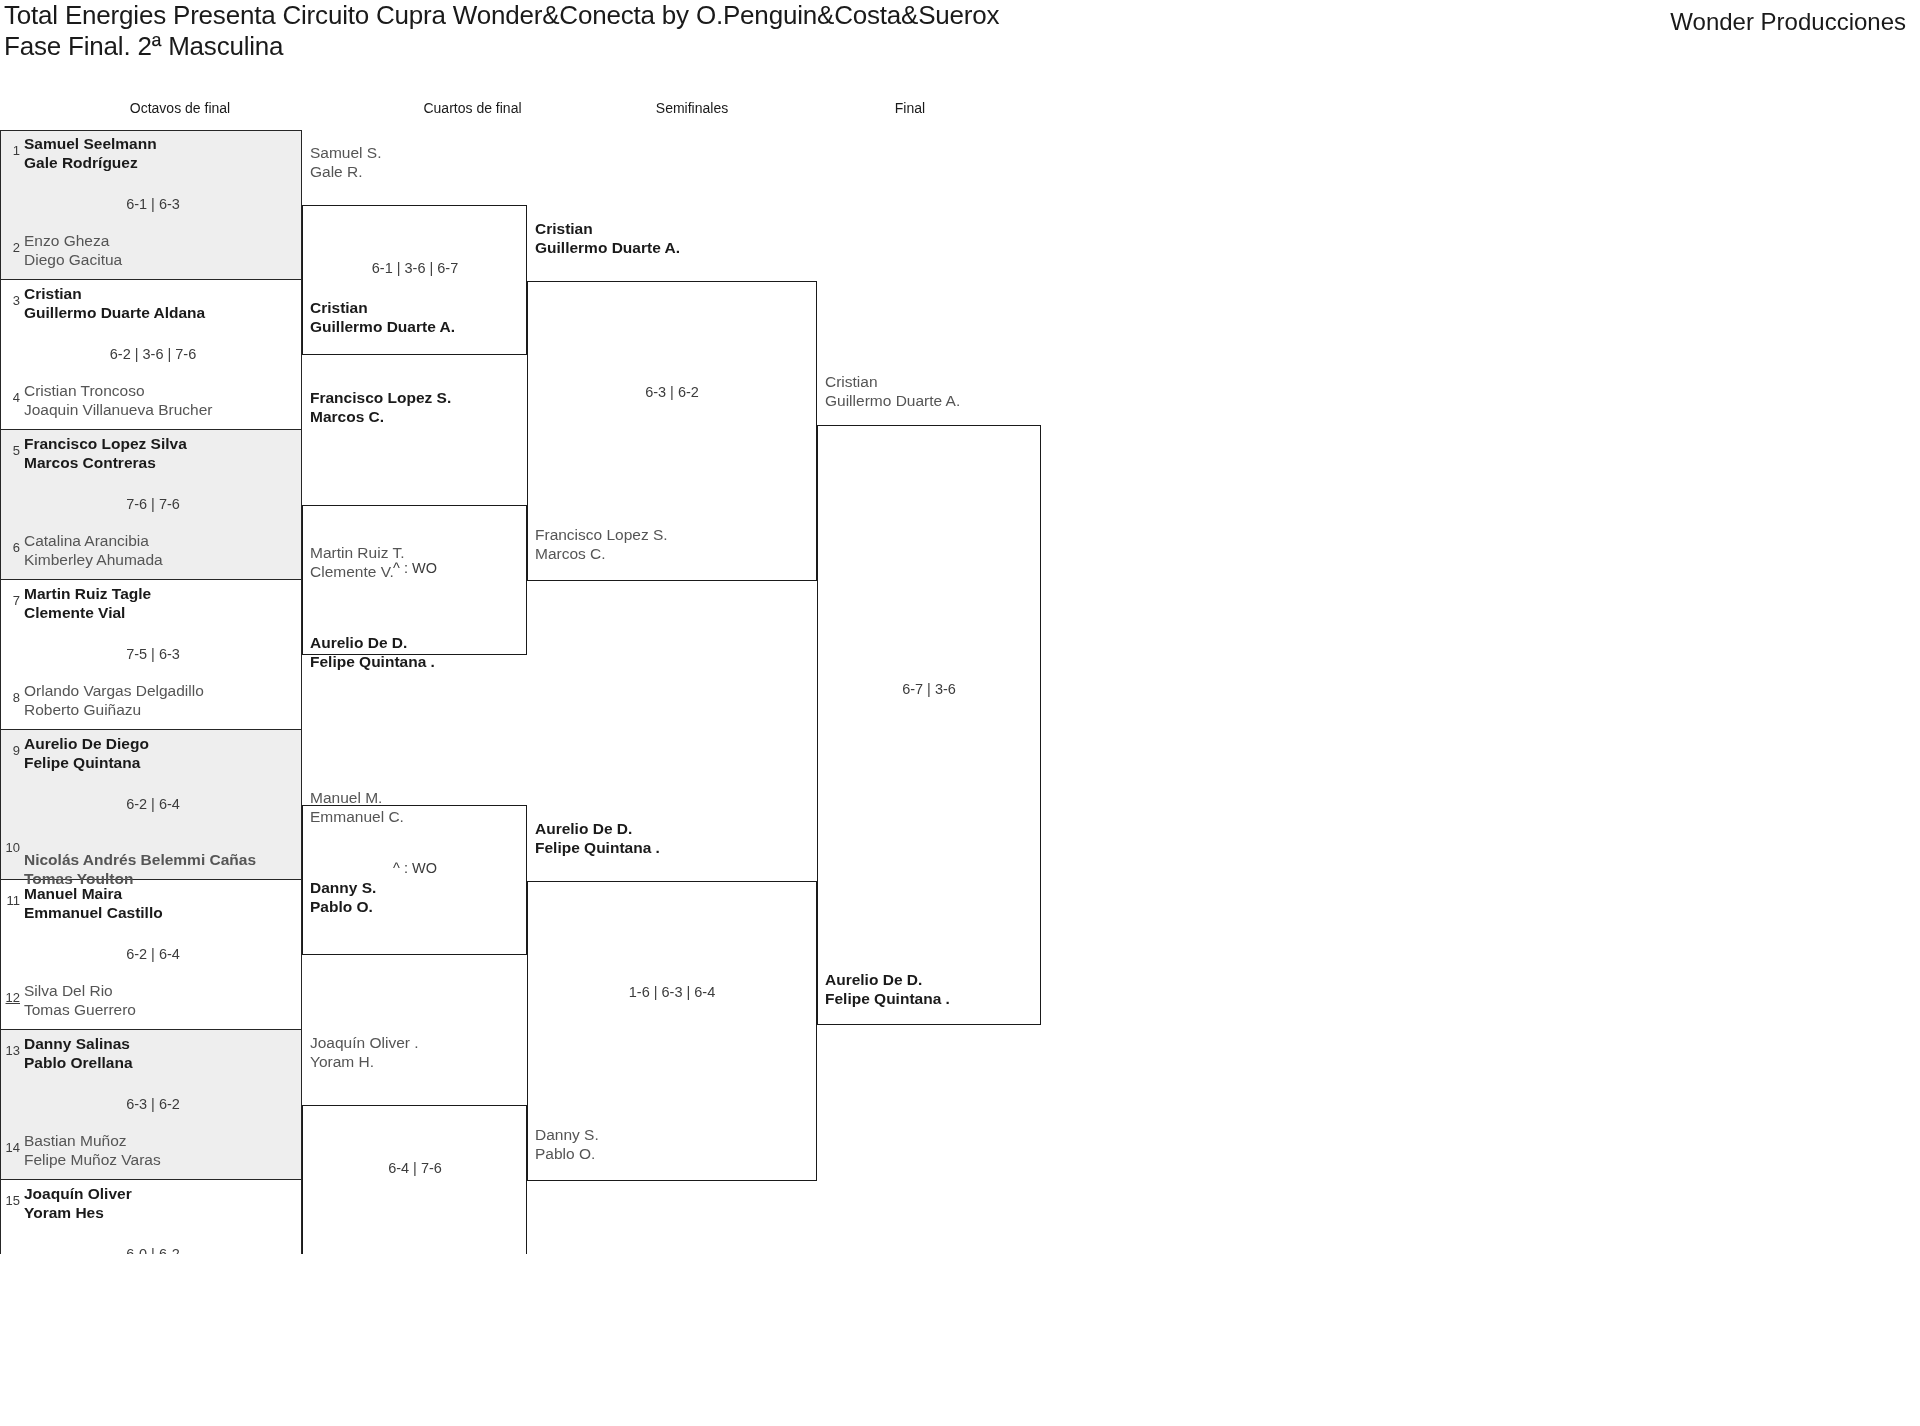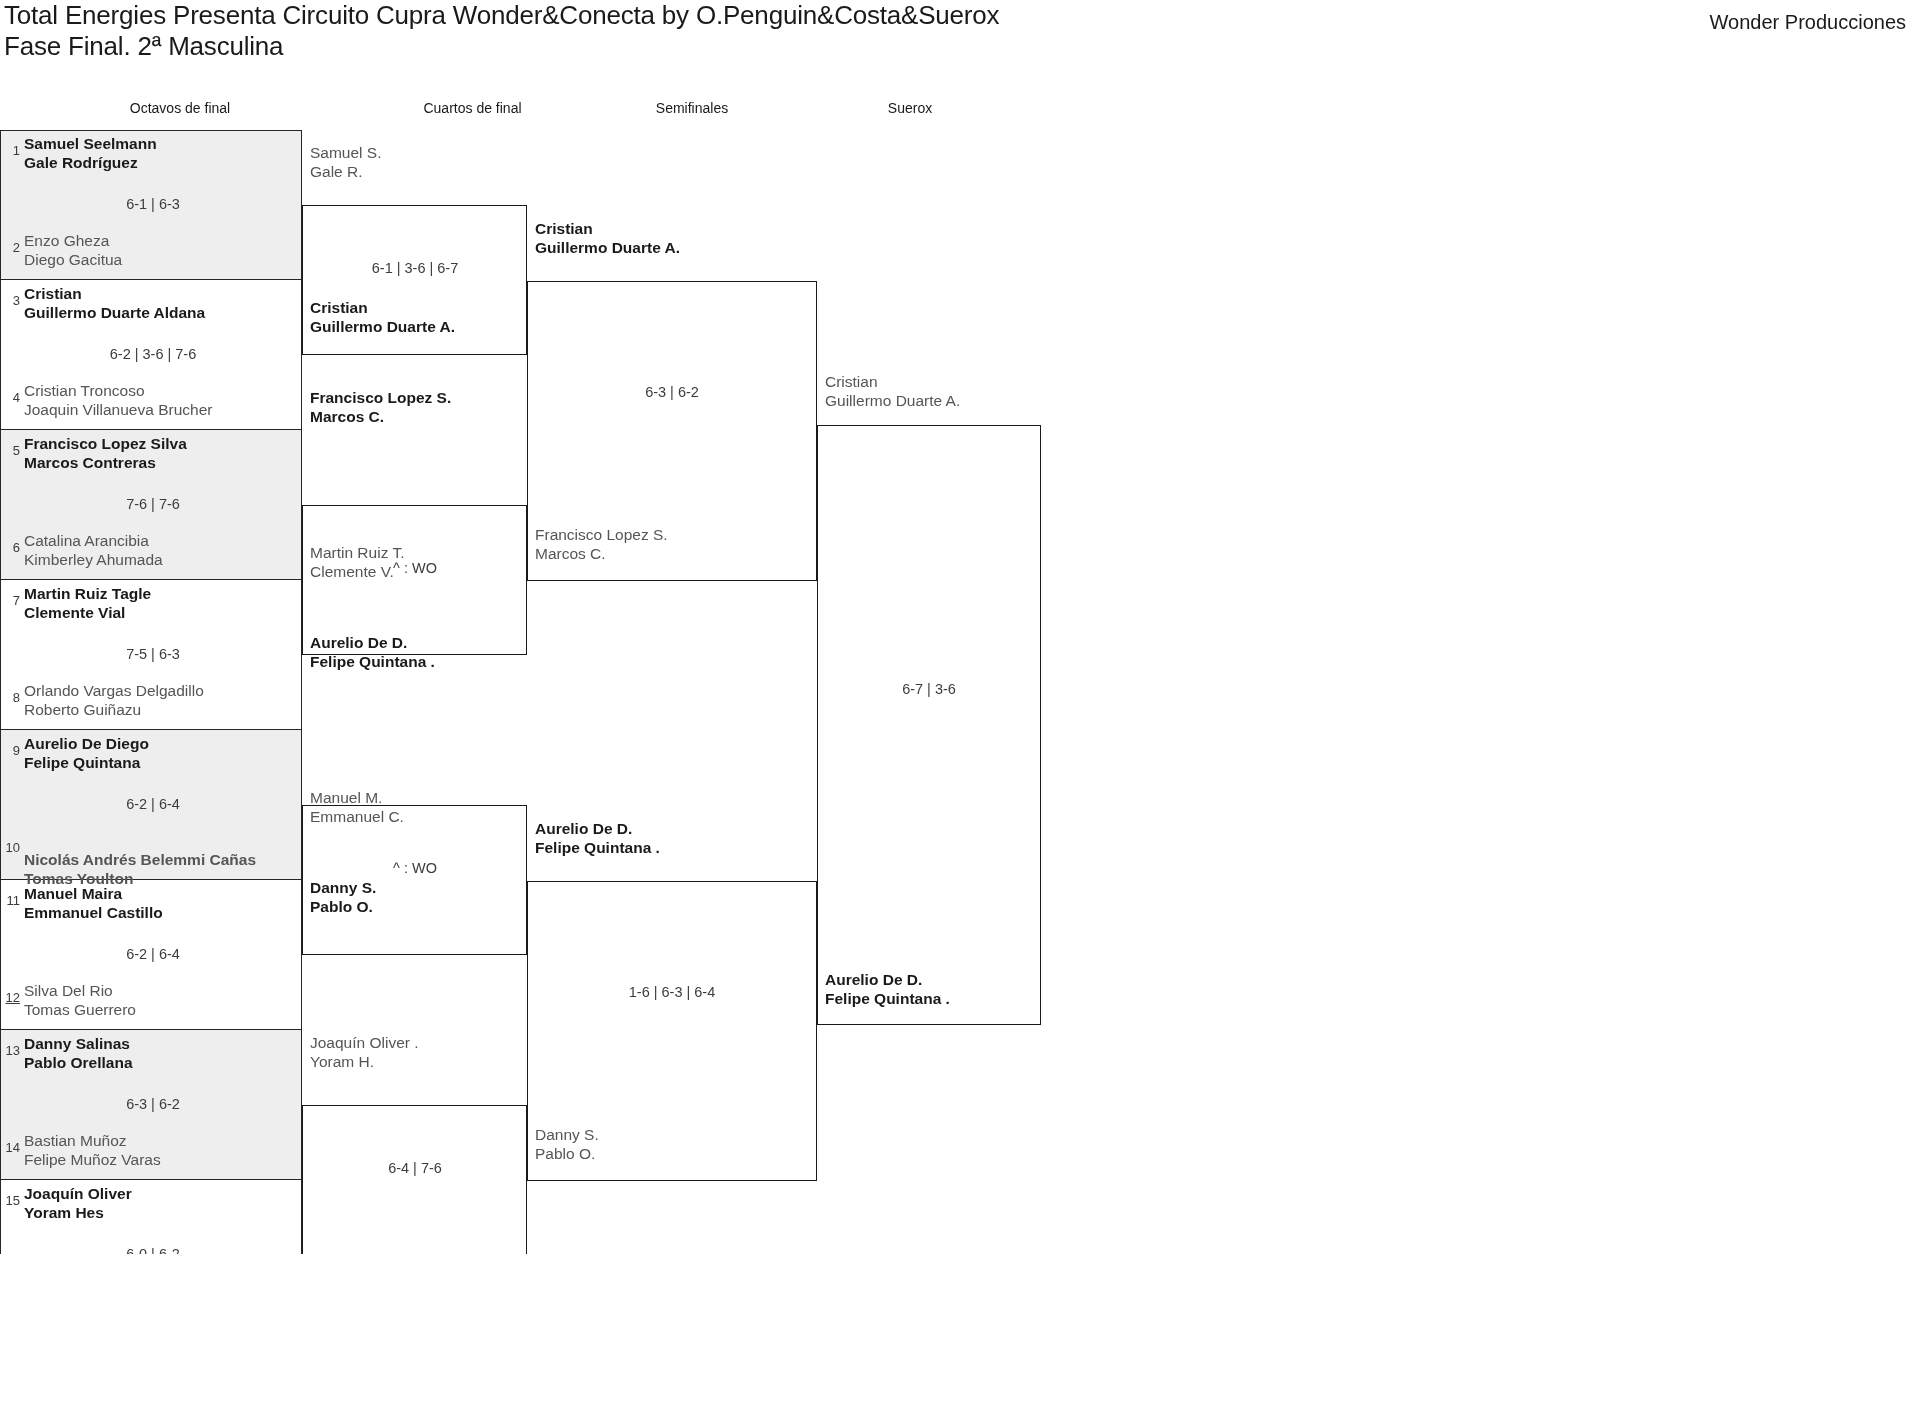--- a/index.html
+++ b/index.html
@@ -28,21 +28,21 @@
     line-height: 31px;
     color: #1a1a1a;
     font-weight: 400;
     letter-spacing: -0.2px;
     white-space: nowrap;
   }
   .brand {
     position: absolute;
     right: 14px;
     top: 10px;
-    font-size: 20px;
+    font-size: 24px;
     line-height: 24px;
     color: #1a1a1a;
     white-space: nowrap;
   }
 
   .round-header {
     position: absolute;
     font-size: 14px;
     line-height: 20px;
     color: #1a1a1a;
@@ -106,21 +106,21 @@
 
   <div class="title-block">
     <div class="title-line">Total Energies Presenta Circuito Cupra Wonder&amp;Conecta by O.Penguin&amp;Costa&amp;Suerox</div>
     <div class="title-line">Fase Final. 2ª Masculina</div>
   </div>
   <div class="brand">Wonder Producciones</div>
 
   <div class="round-header" style="left:60px;  top:98px; width:240px;">Octavos de final</div>
   <div class="round-header" style="left:365px; top:98px; width:215px;">Cuartos de final</div>
   <div class="round-header" style="left:592px; top:98px; width:200px;">Semifinales</div>
-  <div class="round-header" style="left:830px; top:98px; width:160px;">Suerox</div>
+  <div class="round-header" style="left:830px; top:98px; width:160px;">Final</div>
 
   <div class="r1box shade first" style="top:130px;  height:150px;"></div>
   <div class="r1box plain" style="top:280px;  height:150px;"></div>
   <div class="r1box shade" style="top:430px;  height:150px;"></div>
   <div class="r1box plain" style="top:580px;  height:150px;"></div>
   <div class="r1box shade" style="top:730px;  height:150px;"></div>
   <div class="r1box plain" style="top:880px;  height:150px;"></div>
   <div class="r1box shade" style="top:1030px; height:150px;"></div>
   <div class="r1box plain" style="top:1180px; height:150px;"></div>
 

